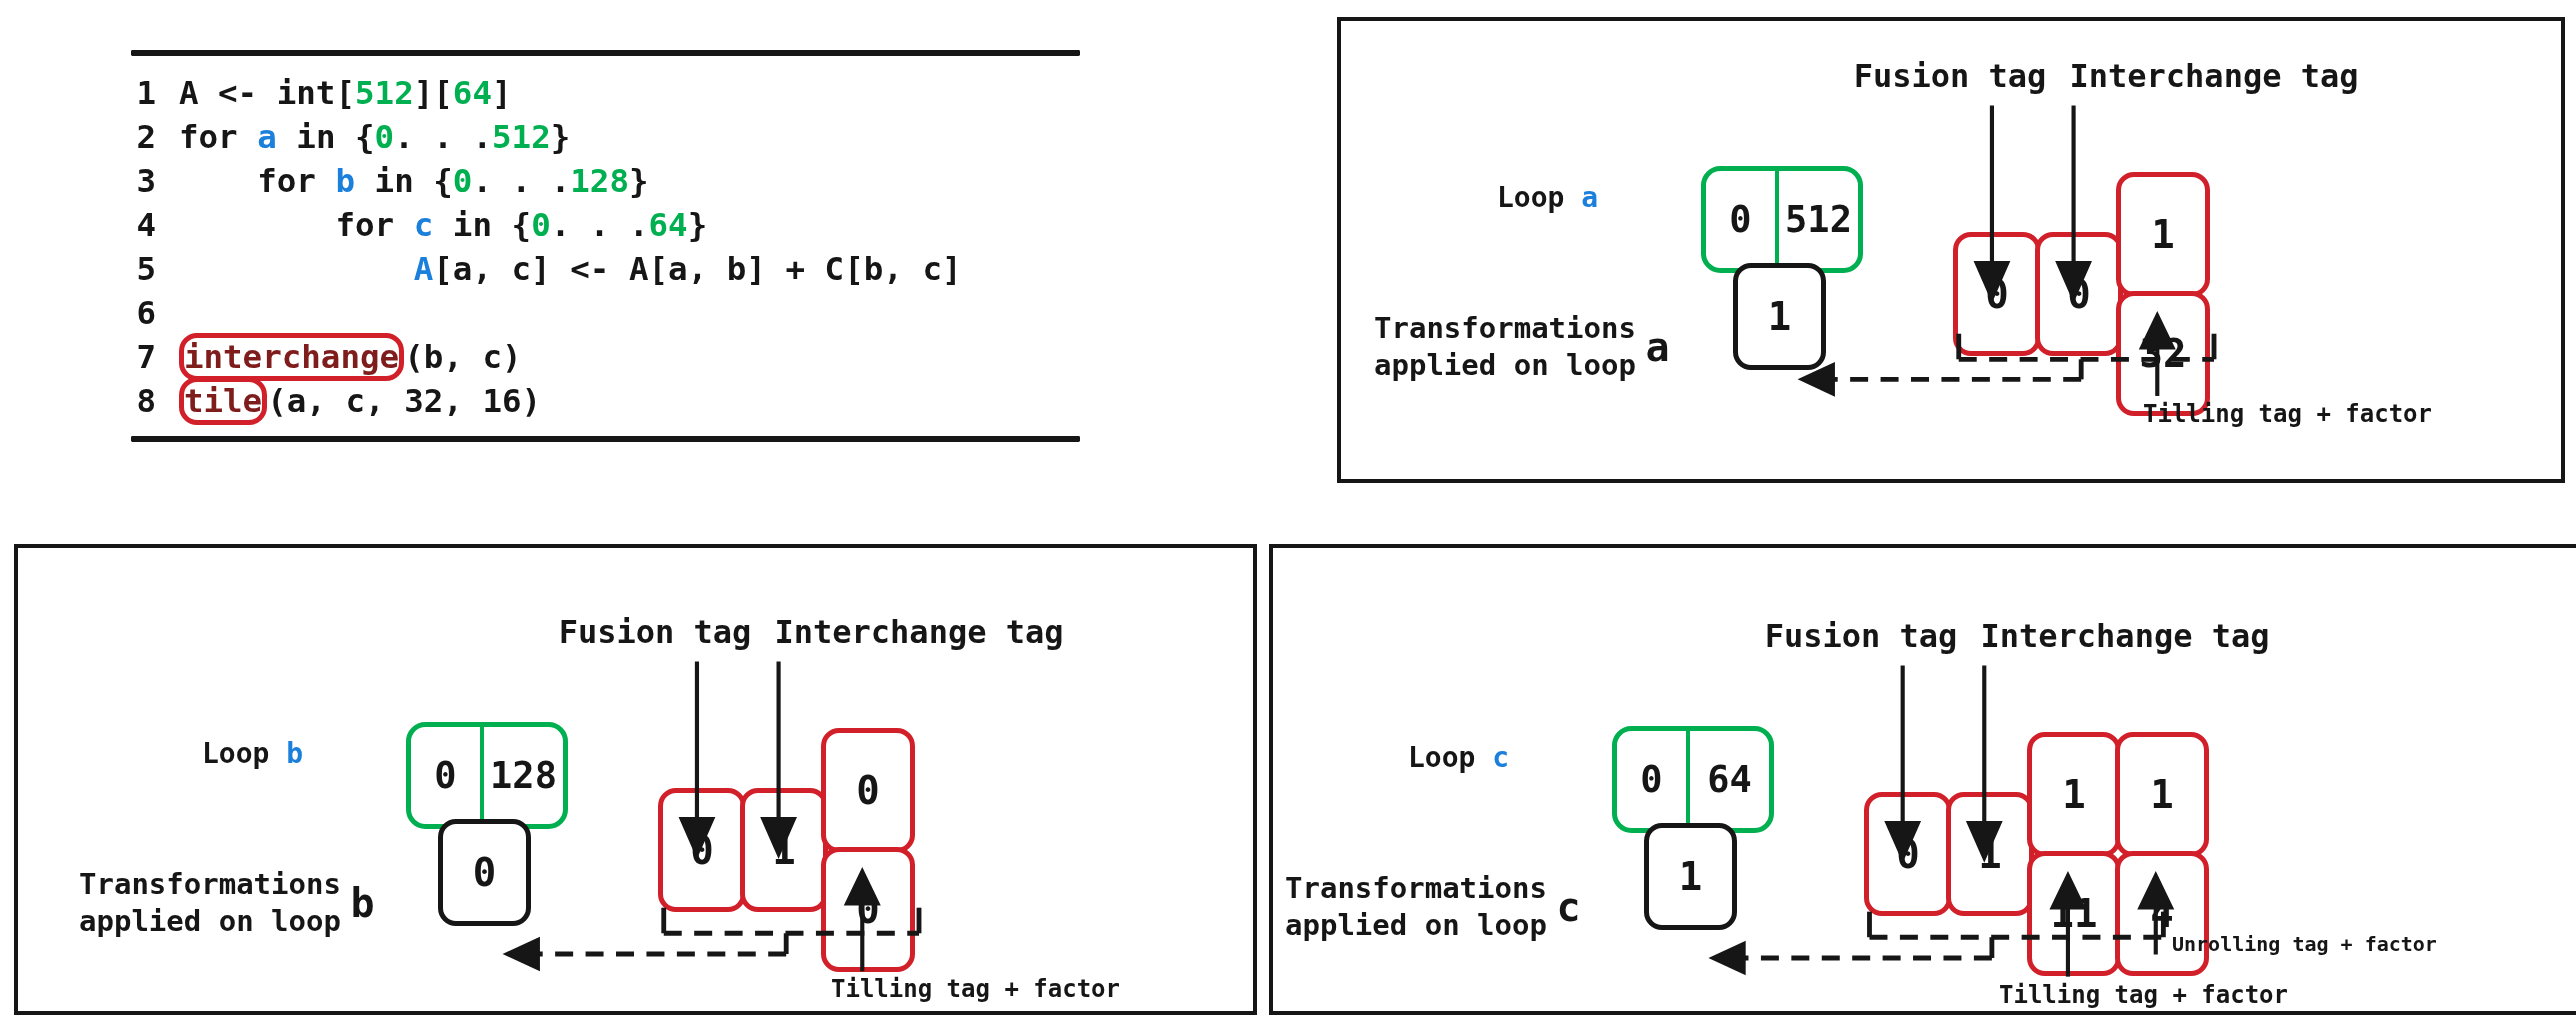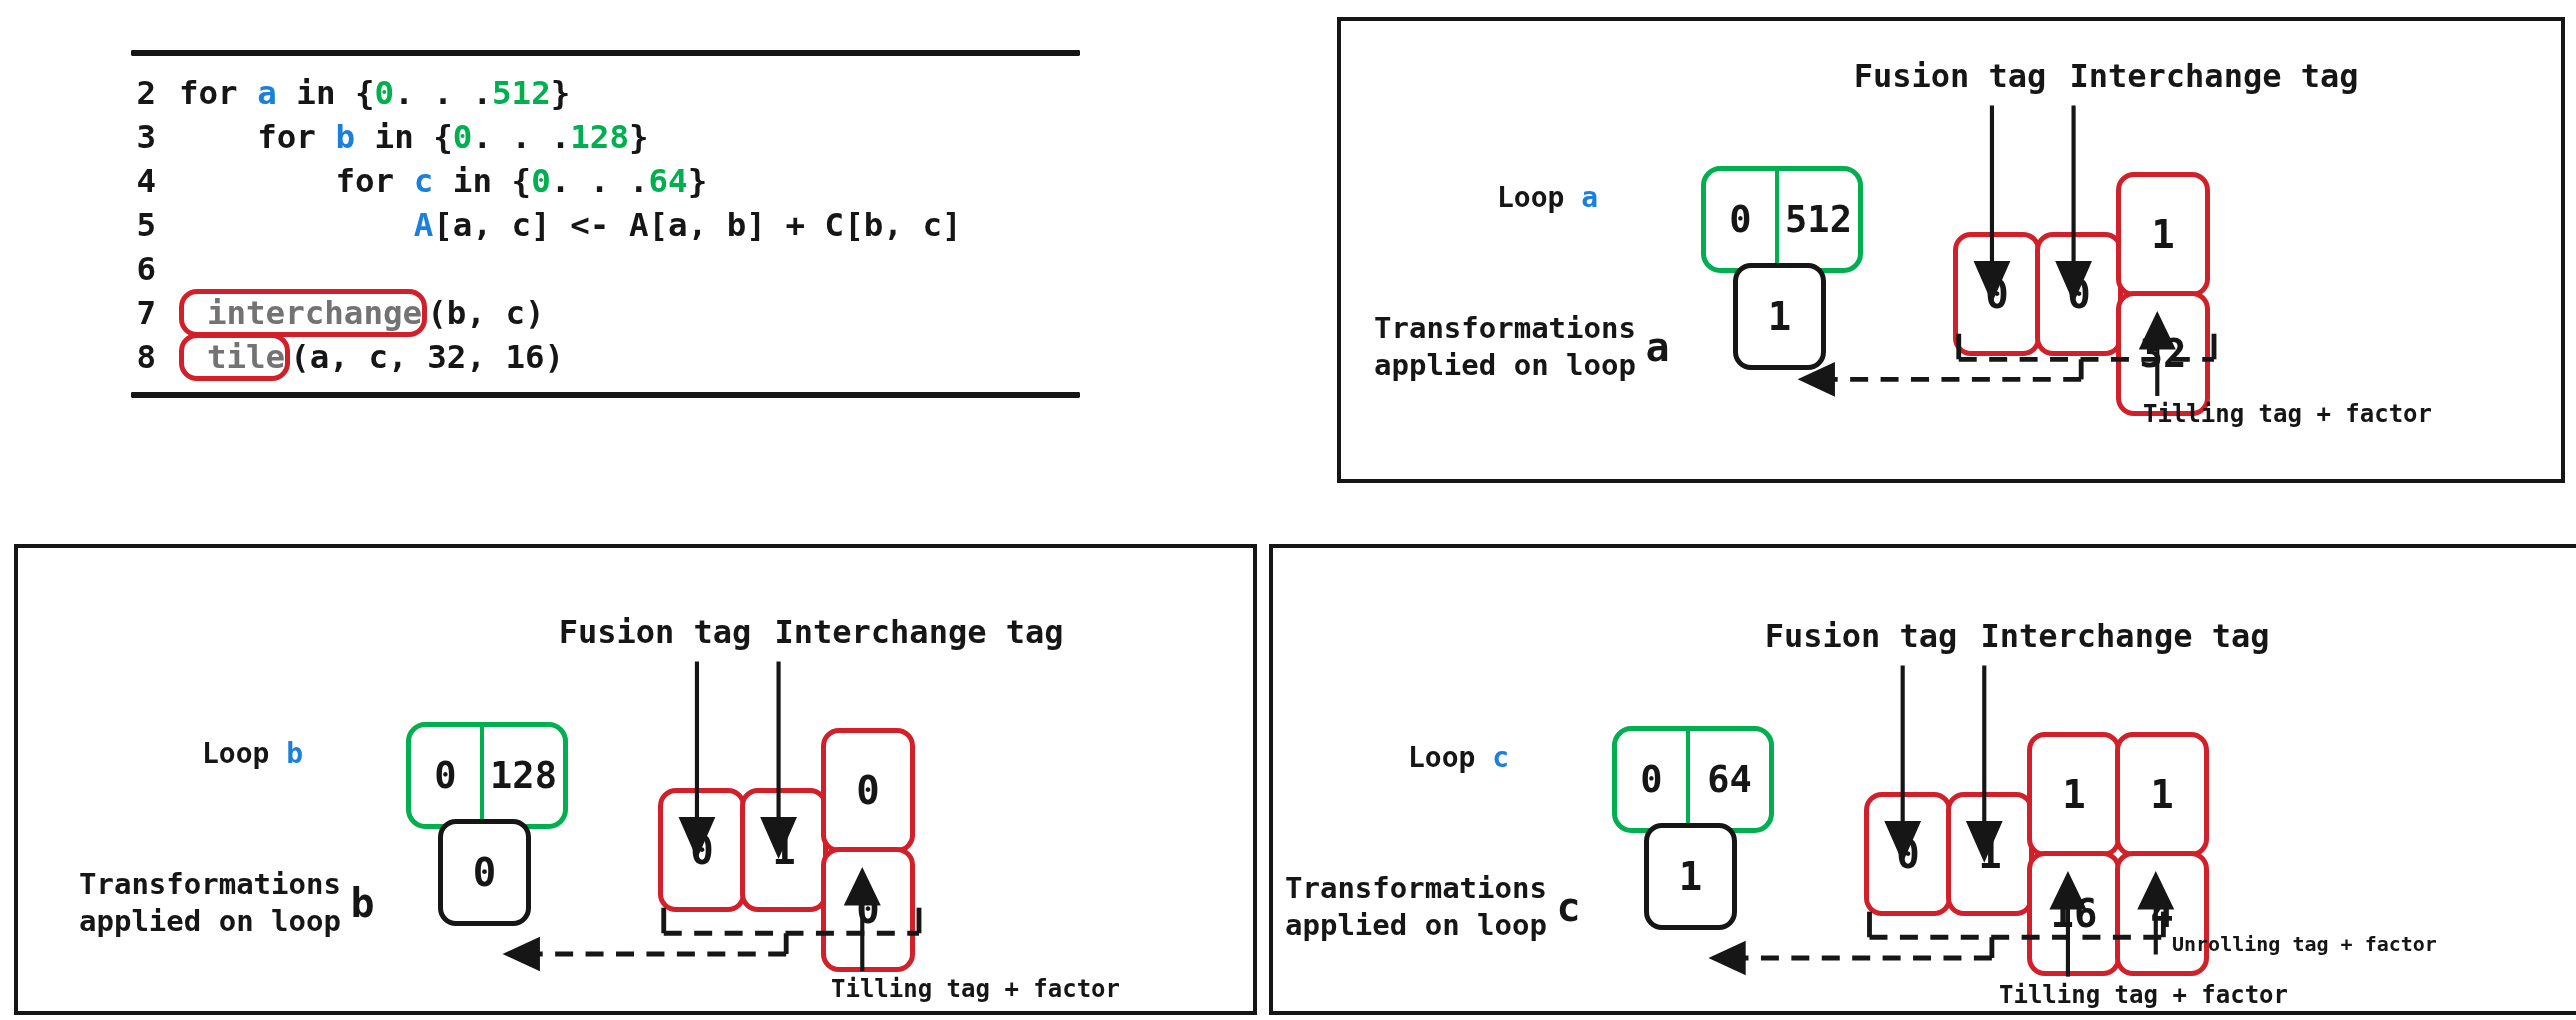--- a/index.html
+++ b/index.html
@@ -8,21 +8,21 @@
 
   
   .code-block{position:absolute;left:131px;top:50px;width:949px;}
   .code-rule{height:6.2px;background:#161616;border-radius:1.4px;}
   .code-lines{padding:15px 0 12.4px 5.5px;}
   .code-line{white-space:pre;font-size:32.5px;line-height:44px;font-weight:600;height:44px;}
   .code-line .ln{display:inline-block;min-width:30px;margin-right:12.4px;}
   .tok{color:#161616;}
   .tok.green{color:#00AF50;}
   .tok.blue{color:#1B7FDC;}
-  .tok.red{color:#737373;padding-left:23px;}
+  .tok.red{color:#7f1d1d;}
 
   
   .panel{position:absolute;border:4.8px solid #161616;background:#fff;padding-left:44px;}
   .panel-a{left:1337px;top:17.3px;width:1176px;height:458px;}
   .panel-b{left:14px;top:544px;width:1191px;height:463px;}
   .panel-c{left:1269px;top:544px;width:1297px;height:463px;}
   .inner{position:absolute;width:1176px;height:458px;}
   .panel-a .inner{left:0;top:0;}
   .panel-b .inner{left:28px;top:29px;}
   .panel-c .inner{left:-21px;top:33px;}
@@ -63,20 +63,21 @@
   .overlay{position:absolute;left:0;top:0;pointer-events:none;}
 </style>
 </head>
 <body>
 
 <div class="canvas">
 
   <div class="code-block">
     <div class="code-rule"></div>
     <div class="code-lines">
+        <div class="code-line"><span class="ln">1</span><span class="tok">A &lt;- int[</span><span class="tok green">512</span><span class="tok">][</span><span class="tok green">64</span><span class="tok">]</span></div>
         <div class="code-line"><span class="ln">2</span><span class="tok">for </span><span class="tok blue">a</span><span class="tok"> in {</span><span class="tok green">0</span><span class="tok">. . .</span><span class="tok green">512</span><span class="tok">}</span></div>
         <div class="code-line"><span class="ln">3</span><span class="tok">    for </span><span class="tok blue">b</span><span class="tok"> in {</span><span class="tok green">0</span><span class="tok">. . .</span><span class="tok green">128</span><span class="tok">}</span></div>
         <div class="code-line"><span class="ln">4</span><span class="tok">        for </span><span class="tok blue">c</span><span class="tok"> in {</span><span class="tok green">0</span><span class="tok">. . .</span><span class="tok green">64</span><span class="tok">}</span></div>
         <div class="code-line"><span class="ln">5</span><span class="tok">            </span><span class="tok blue">A</span><span class="tok">[a, c] &lt;- A[a, b] + C[b, c]</span></div>
         <div class="code-line"><span class="ln">6</span></div>
         <div class="code-line"><span class="ln">7</span><span class="tok red">interchange</span><span class="tok">(b, c)</span></div>
         <div class="code-line"><span class="ln">8</span><span class="tok red">tile</span><span class="tok">(a, c, 32, 16)</span></div>
       </div>
     <div class="code-rule"></div>
   </div>
@@ -193,21 +194,21 @@
       </div>
 
       <div class="rbox green-box">
         <div class="green-cell left">0</div>
         <div class="green-cell right">64</div>
       </div>
       <div class="rbox step-box">1</div>
       <div class="rbox red fusion-box">0</div>
       <div class="rbox red interchange-box">1</div>
       <div class="rbox red tile-tag-box">1</div>
-      <div class="rbox red tile-factor-box">16</div>
+      <div class="rbox red tile-factor-box">11</div>
       <div class="rbox red unroll-tag-box">1</div>
       <div class="rbox red unroll-factor-box">4</div>
 
       <div class="factor-note unrolling-note">Unrolling tag + factor</div>
       <div class="factor-note tiling-note">Tilling tag + factor</div>
 
       <svg class="overlay" width="1217" height="458" viewBox="0 0 1760 662">
         <g stroke="#161616" stroke-width="6" fill="#161616">
           <line x1="941" y1="122" x2="941" y2="352"></line>
           <polygon points="919,350 963,350 941,400"></polygon>

